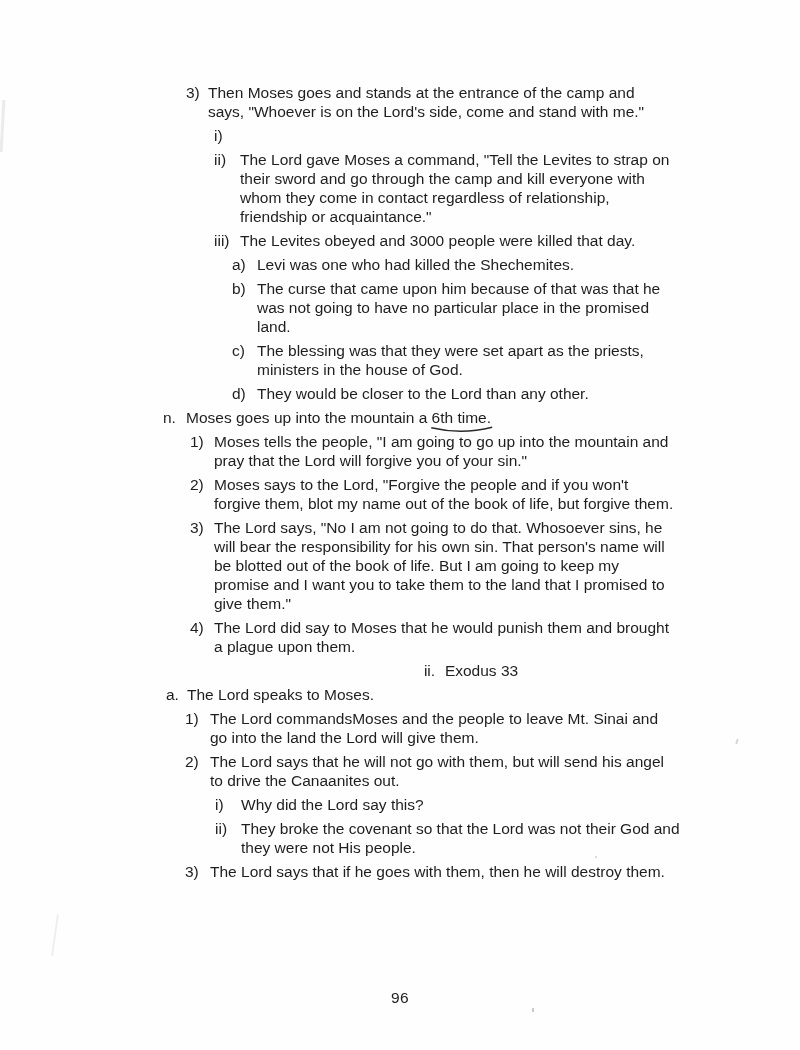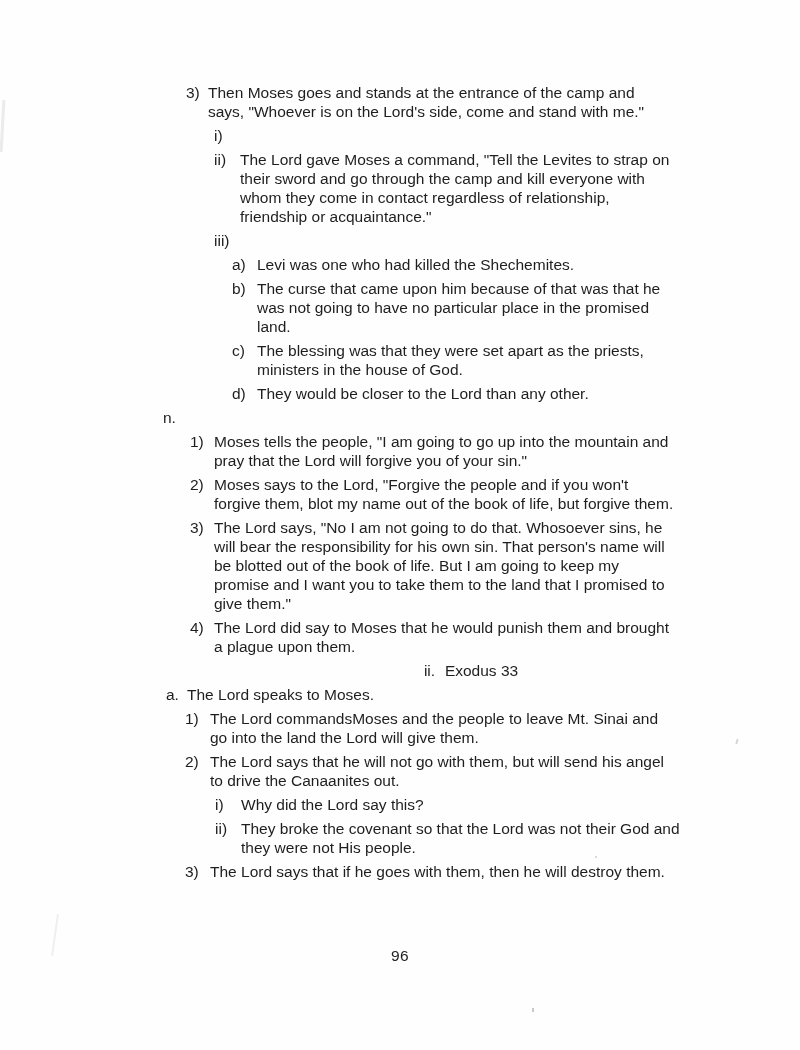--- a/index.html
+++ b/index.html
@@ -31,21 +31,21 @@
 
   .u-wrap { position: relative; display: inline-block; }
   .u-wrap svg {
     position: absolute; left: -2px; bottom: -7px;
     width: calc(100% + 4px); height: 9px;
     overflow: visible;
   }
   .u-wrap path { stroke: #2a2a2a; stroke-width: 1.4px; fill: none; vector-effect: non-scaling-stroke; }
 
   .page-number {
-    position: absolute; top: 946px; left: 0; right: 0;
+    position: absolute; top: 988px; left: 0; right: 0;
     text-align: center; letter-spacing: 0.5px;
   }
 
   
   .artifact { position: absolute; pointer-events: none; }
   .art-edge-1 { left: 1px; top: 100px; width: 3px; height: 52px; background: #ebebeb; transform: rotate(3deg); }
   .art-edge-2 { left: 54px; top: 914px; width: 2px; height: 42px; background: #efefef; transform: rotate(8deg); }
   .art-speck-1 { left: 532px; top: 1008px; width: 2px; height: 4px; background: #c9c9c9; }
   .art-speck-2 { left: 736px; top: 739px; width: 2px; height: 5px; background: #d6d6d6; transform: rotate(15deg); }
   .art-speck-3 { left: 595px; top: 856px; width: 2px; height: 2px; background: #dadada; }
@@ -69,20 +69,21 @@
     <div class="row lv-rom1">
       <span class="lbl">ii)</span>
       <span class="txt">The Lord gave Moses a command, "Tell the Levites to strap on
 their sword and go through the camp and kill everyone with
 whom they come in contact regardless of relationship,
 friendship or acquaintance."</span>
     </div>
 
     <div class="row lv-rom1">
       <span class="lbl">iii)</span>
+      <span class="txt">The Levites obeyed and 3000 people were killed that day.</span>
     </div>
 
 
     <div class="row lv-abc">
       <span class="lbl">a)</span>
       <span class="txt">Levi was one who had killed the Shechemites.</span>
     </div>
 
     <div class="row lv-abc">
       <span class="lbl">b)</span>
@@ -97,20 +98,23 @@
 ministers in the house of God.</span>
     </div>
 
     <div class="row lv-abc">
       <span class="lbl">d)</span>
       <span class="txt">They would be closer to the Lord than any other.</span>
     </div>
 
     <div class="row lv-n">
       <span class="lbl">n.</span>
+      <span class="txt"><span>Moses goes up into the mountain a </span><span class="u-wrap"><span>6th time.</span><svg viewBox="0 0 100 10" preserveAspectRatio="none">
+              <path d="M2 3 Q 50 11 98 2.5"></path>
+            </svg></span></span>
     </div>
 
     <div class="row lv-nnum">
       <span class="lbl">1)</span>
       <span class="txt">Moses tells the people, "I am going to go up into the mountain and
 pray that the Lord will forgive you of your sin."</span>
     </div>
 
     <div class="row lv-nnum">
       <span class="lbl">2)</span>

